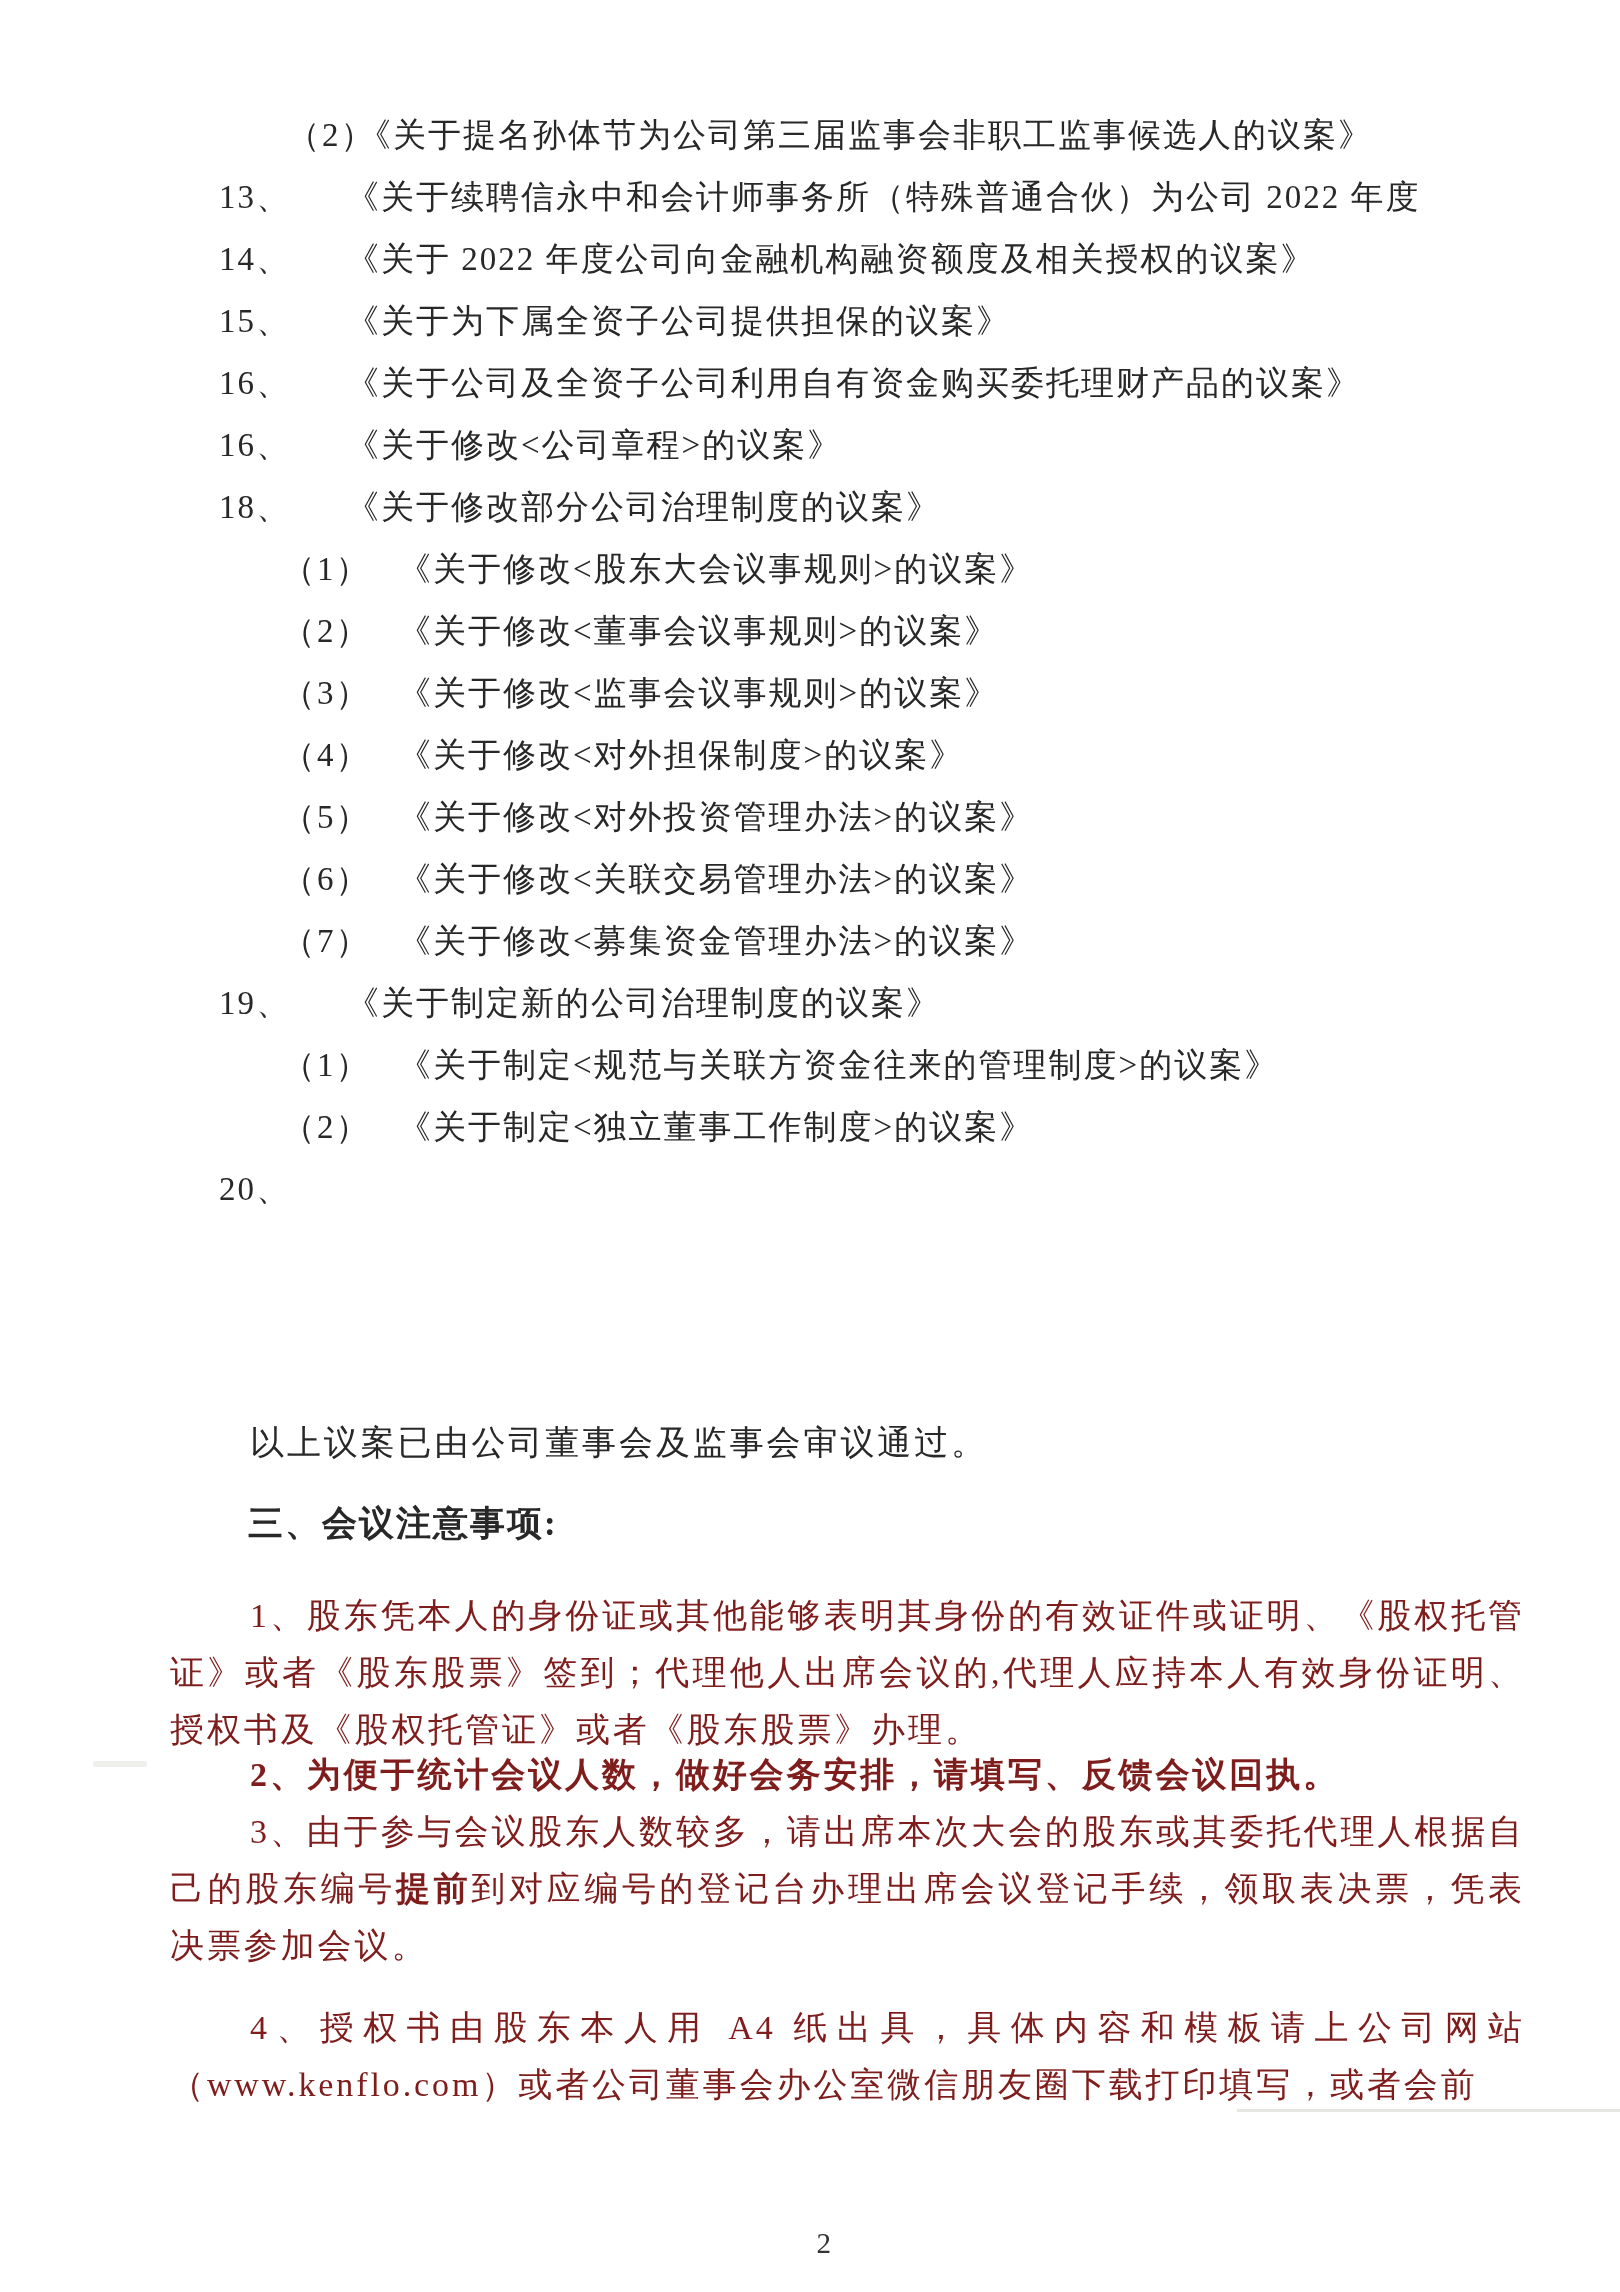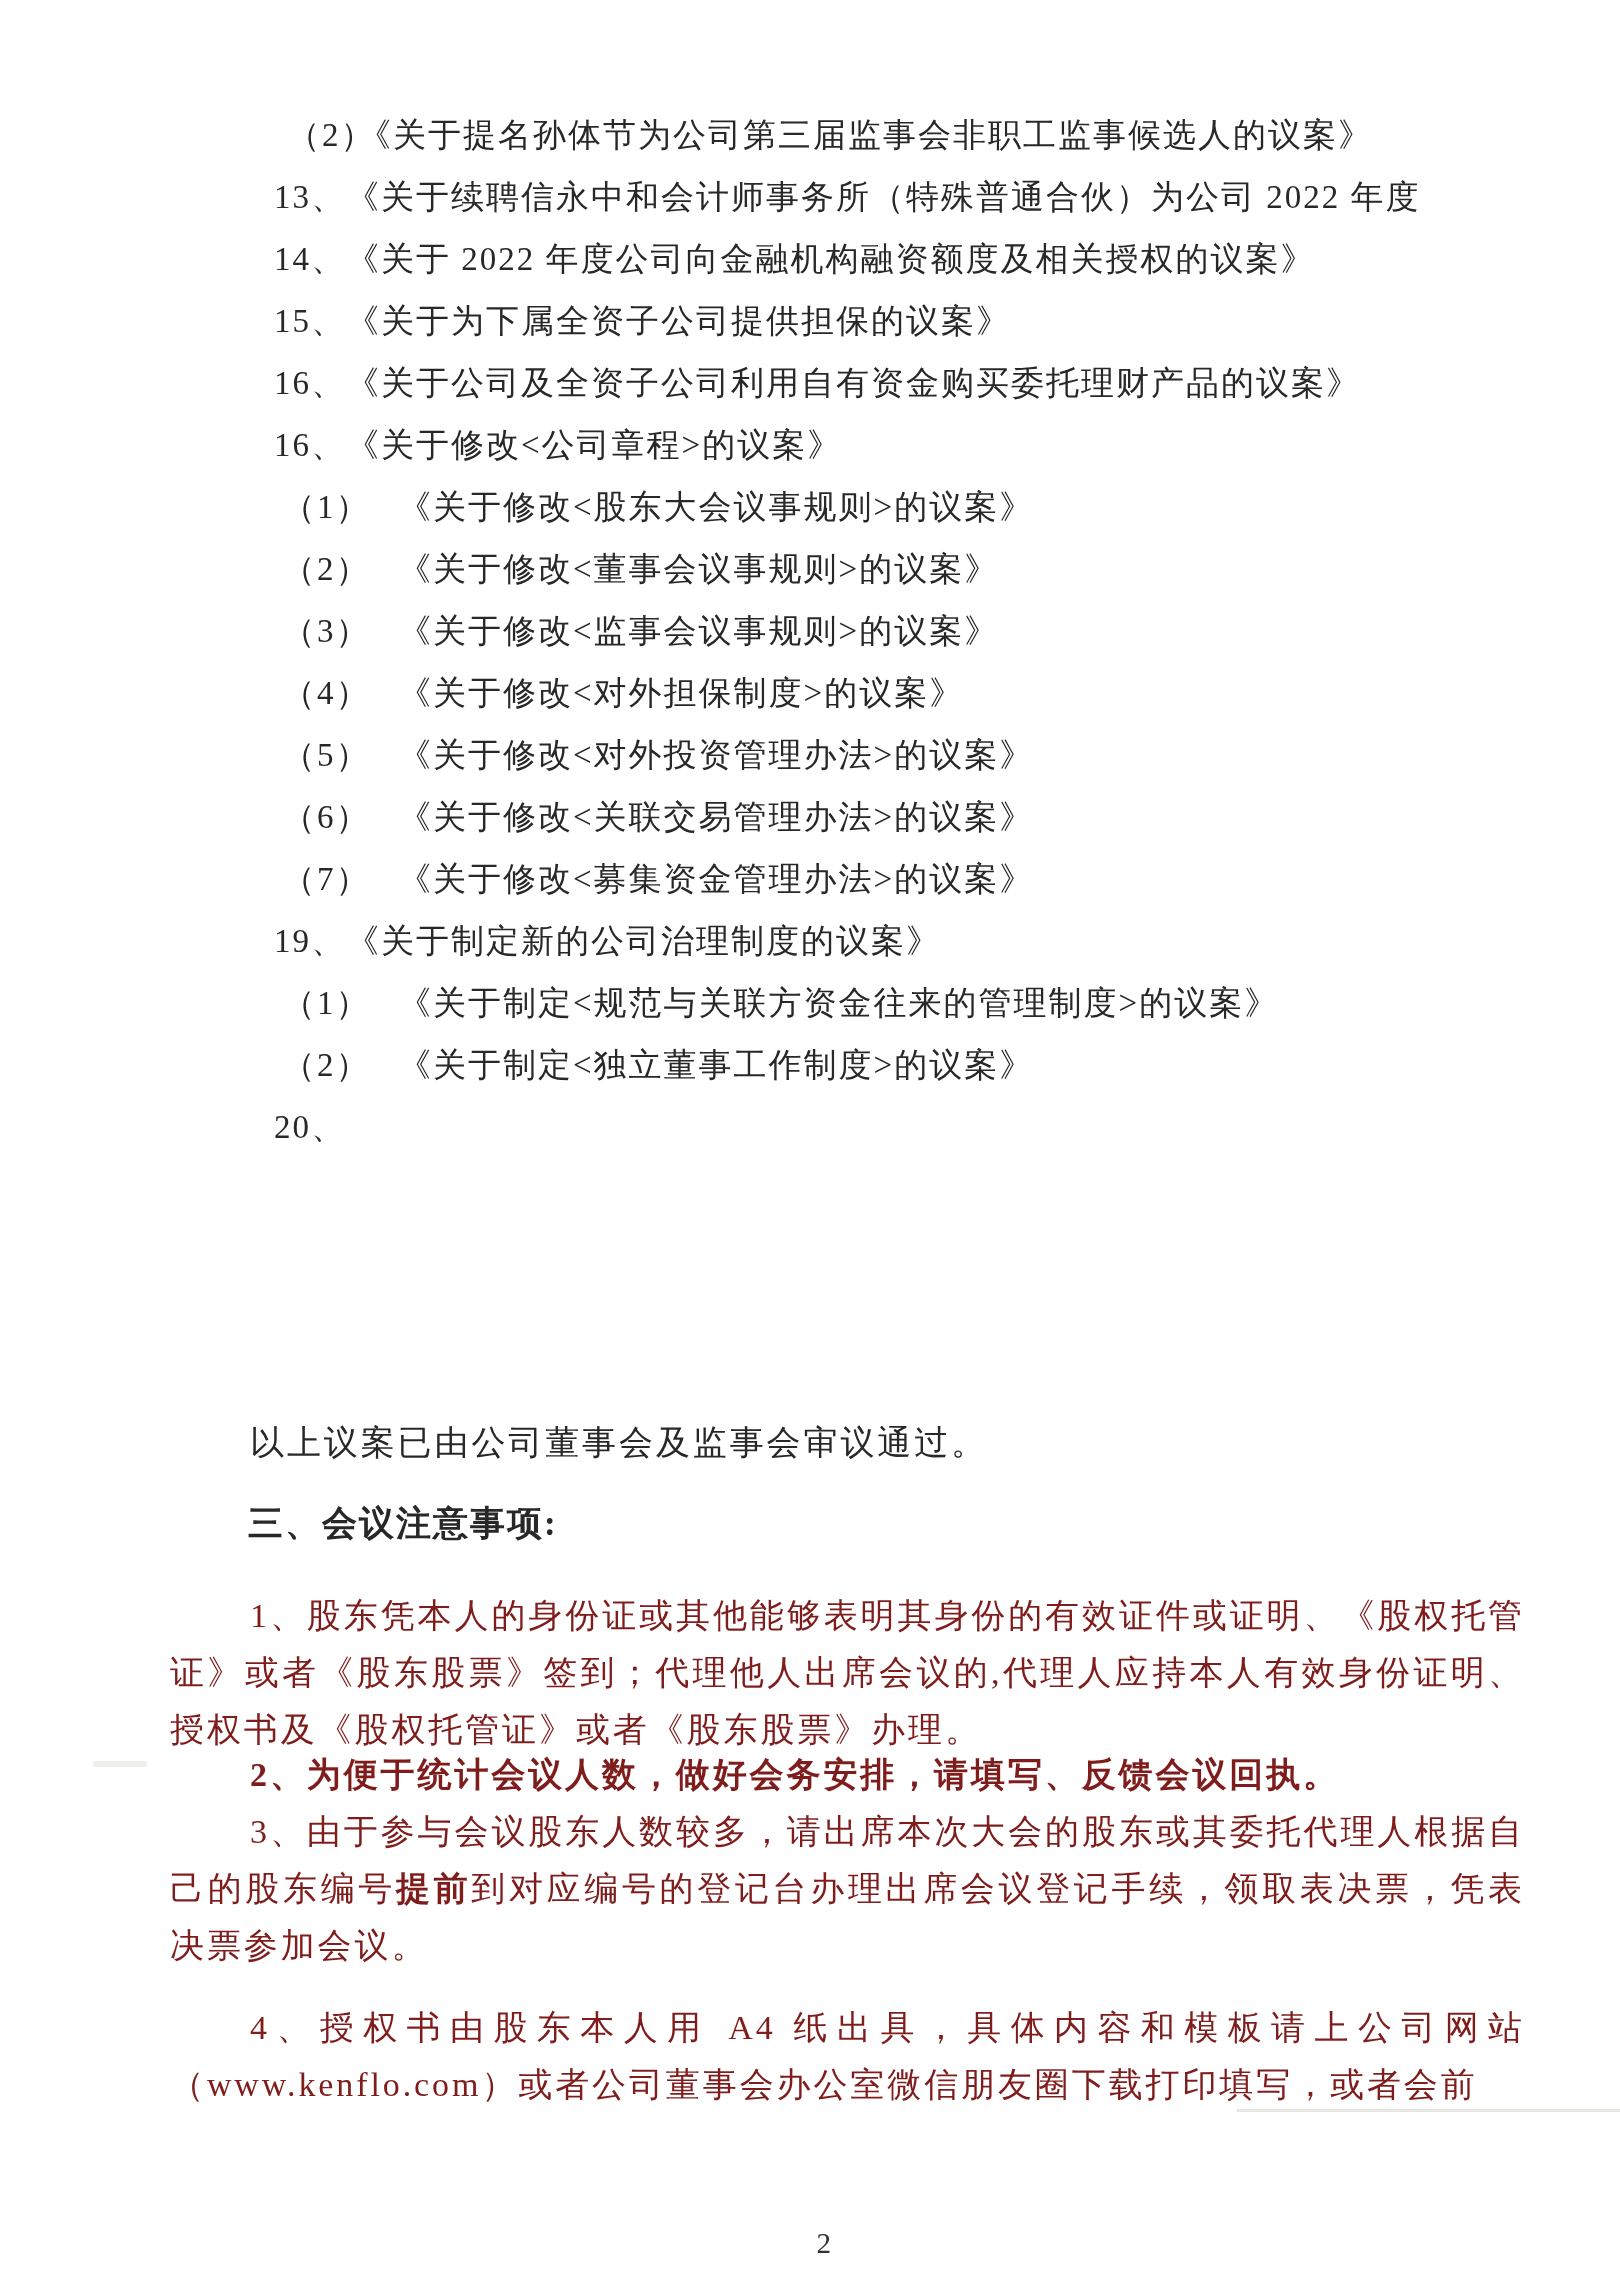--- a/index.html
+++ b/index.html
@@ -19,21 +19,21 @@
   .row {
     display: flex;
     align-items: center;
     height: 62px;
     font-size: 33px;
     white-space: nowrap;
   }
   .row .num { flex: 0 0 auto; letter-spacing: 2px; }
   .row .txt { letter-spacing: 2px; }
   .row.item { padding-left: 219px; }
-  .row.item .num { width: 127px; text-align: right; }
+  .row.item .num { width: 127px; }
   .row.sub { padding-left: 282px; }
   .row.sub .num { width: 116px; }
   .row.sub-tight { padding-left: 287px; }
   .row.sub-tight .num { width: 71px; }
   .row.cont { padding-left: 274px; }
 
   
   .passed {
     position: absolute;
     top: 1408px;
@@ -127,20 +127,24 @@
       <div class="row item">
         <span class="num">16、</span>
         <span class="txt">《关于公司及全资子公司利用自有资金购买委托理财产品的议案》</span>
       </div>
 
       <div class="row item">
         <span class="num">16、</span>
         <span class="txt">《关于修改&lt;公司章程&gt;的议案》</span>
       </div>
 
+      <div class="row item">
+        <span class="num">18、</span>
+        <span class="txt">《关于修改部分公司治理制度的议案》</span>
+      </div>
 
       <div class="row sub">
         <span class="num">（1）</span>
         <span class="txt">《关于修改&lt;股东大会议事规则&gt;的议案》</span>
       </div>
 
       <div class="row sub">
         <span class="num">（2）</span>
         <span class="txt">《关于修改&lt;董事会议事规则&gt;的议案》</span>
       </div>

